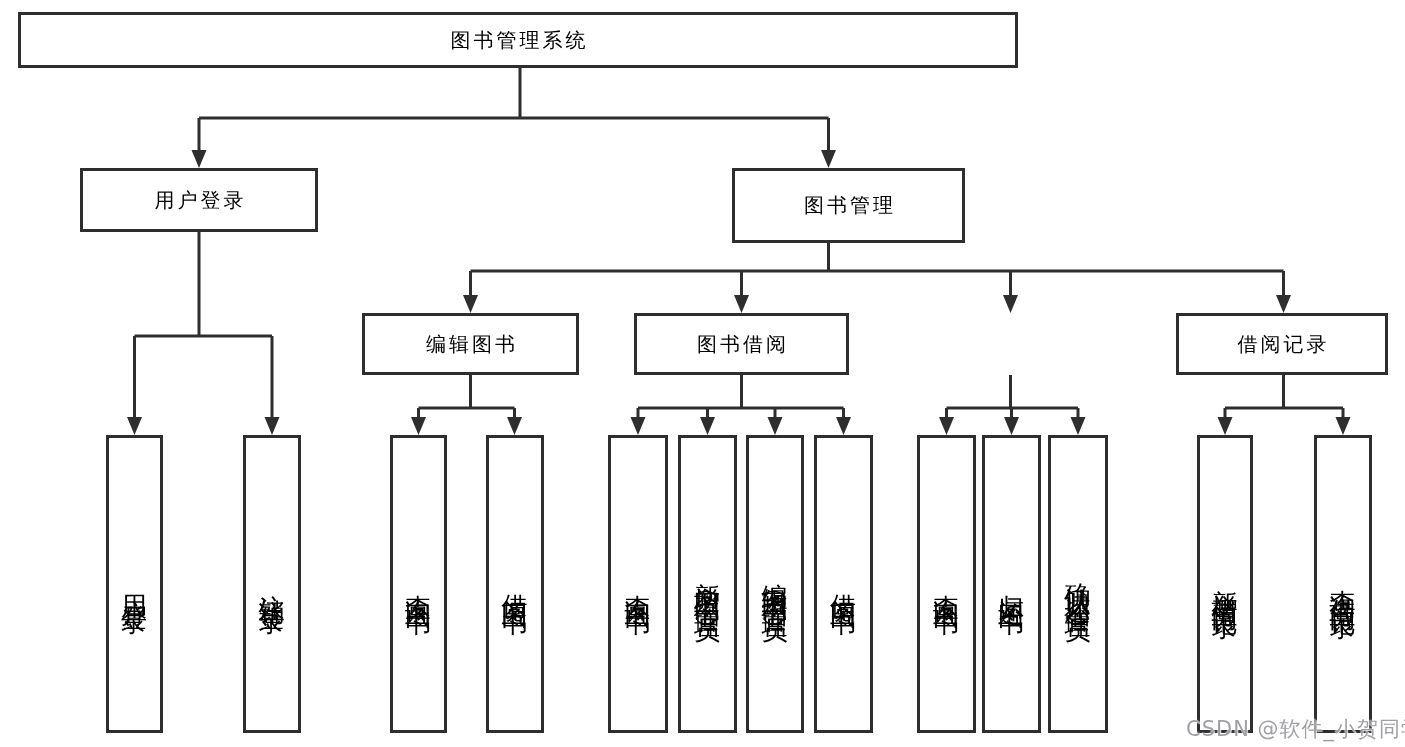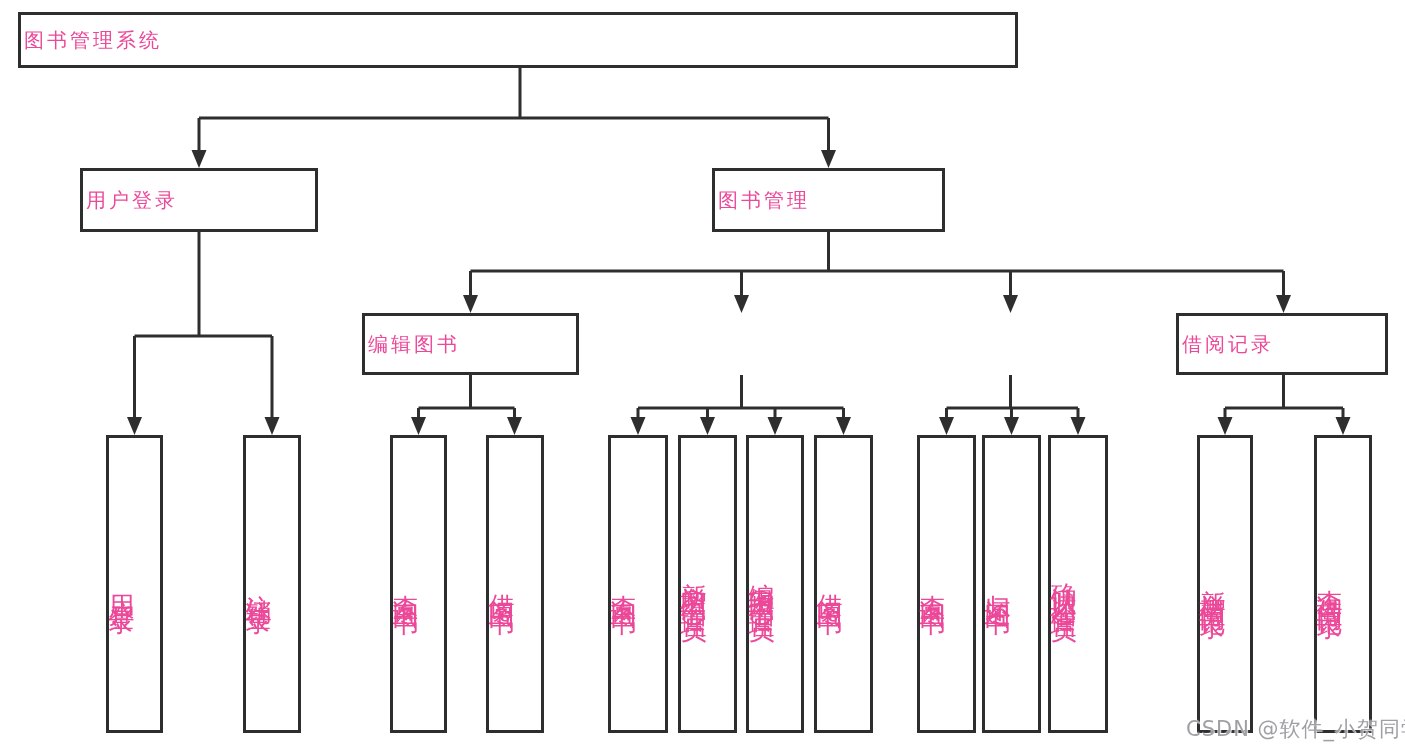--- a/index.html
+++ b/index.html
@@ -9,22 +9,22 @@
     background:#ffffff;
     font-family:"DejaVu Sans",sans-serif;
     overflow:hidden;
   }
   svg.connectors{position:absolute;left:0;top:0;z-index:1;}
   .node{
     position:absolute;
     background:#ffffff;
     border:3px solid #2e2e2e;
     box-sizing:border-box;
-    display:flex;align-items:center;justify-content:flex-start;
-    color:#ec4899;
+    display:flex;align-items:center;justify-content:center;
+    color:#000000;
     z-index:2;
   }
   .node.h span{
     font-size:20px;
     letter-spacing:3px;
     font-weight:500;
     white-space:nowrap;
     text-indent:3px;
   }
   .node.v span{
@@ -98,26 +98,29 @@
     </g>
   </svg>
 
   <div class="node h" style="left:18px;top:12px;width:1000px;height:56px">
     <span>图书管理系统</span>
   </div>
 
   <div class="node h" style="left:80px;top:168px;width:238px;height:64px">
     <span>用户登录</span>
   </div>
-  <div class="node h" style="left:712px;top:168px;width:233px;height:64px">
+  <div class="node h" style="left:732px;top:168px;width:233px;height:75px">
     <span>图书管理</span>
   </div>
 
   <div class="node h" style="left:362px;top:313px;width:217px;height:62px">
     <span>编辑图书</span>
+  </div>
+  <div class="node h" style="left:634px;top:313px;width:215px;height:62px">
+    <span>图书借阅</span>
   </div>
   <div class="node h" style="left:1176px;top:313px;width:212px;height:62px">
     <span>借阅记录</span>
   </div>
 
   <div class="node v" style="left:106px;top:435px;width:57px;height:298px">
     <span>用户登录</span>
   </div>
   <div class="node v" style="left:243px;top:435px;width:58px;height:298px">
     <span>注销登录</span>

